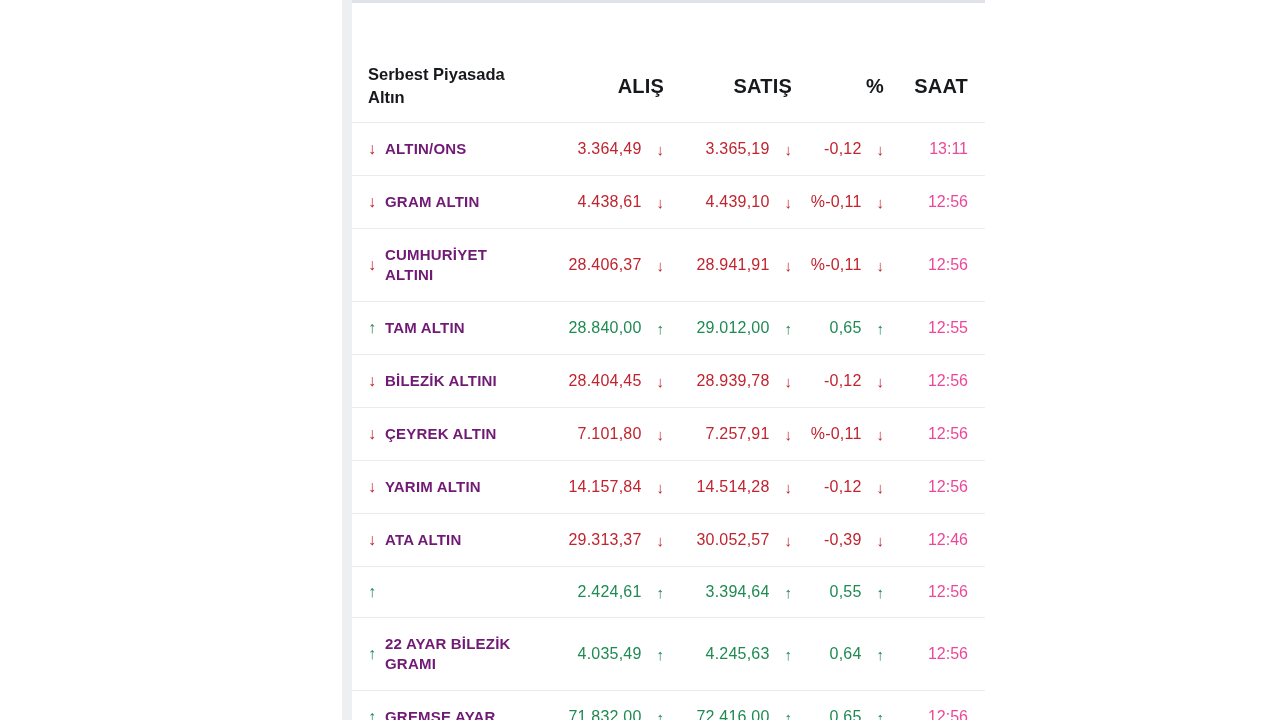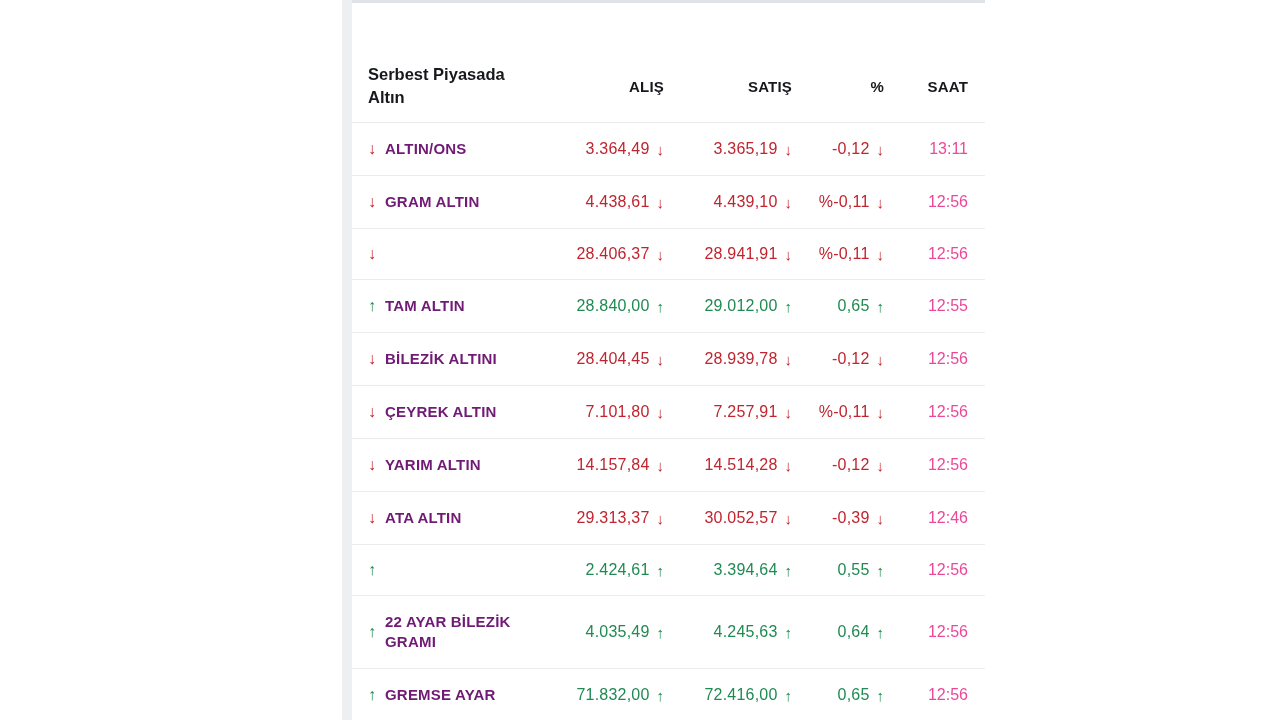--- a/index.html
+++ b/index.html
@@ -5,33 +5,33 @@
   html,body{margin:0;padding:0;background:#ffffff;width:1280px;height:720px;overflow:hidden;
     font-family:"Liberation Sans", sans-serif;-webkit-font-smoothing:antialiased;}
   .page{position:relative;width:1280px;height:720px;background:#ffffff;}
   .left-strip{position:absolute;left:342px;top:0;width:10px;height:720px;background:#edeff1;}
   .gold-table{position:absolute;left:352px;top:0;width:633px;box-sizing:border-box;
     border-top:3px solid #dfe2e6;background:#ffffff;}
   .thead{display:flex;align-items:center;box-sizing:border-box;height:73px;
     padding:0 17px 0 16px;border-bottom:1px solid #ececec;margin-top:47px;}
   .th{color:#17181b;}
   .th.name{width:162px;flex:0 0 162px;font-size:16.5px;font-weight:700;line-height:23px;}
-  .th.num{font-size:15px;font-weight:700;text-align:right;letter-spacing:.2px;}
+  .th.num{font-size:20px;font-weight:700;text-align:right;letter-spacing:.2px;}
   .c-alis{width:134px;flex:0 0 134px;}
   .c-satis{width:128px;flex:0 0 128px;}
   .c-pct{width:92px;flex:0 0 92px;}
   .c-saat{width:84px;flex:0 0 84px;}
   .row{display:flex;align-items:center;box-sizing:border-box;
     padding:16px 17px 16px 16px;border-bottom:1px solid #ececec;cursor:pointer;}
   .row:last-child{border-bottom:1px solid #ececec;}
   .cell{display:flex;align-items:center;}
   .cell.name{width:162px;flex:0 0 162px;gap:9px;}
   .cell.name .label{font-size:15px;font-weight:700;color:#701a75;line-height:20px;letter-spacing:.2px;}
   .cell.name .arrow{font-size:16px;line-height:16px;flex:0 0 auto;}
-  .cell.num{justify-content:flex-end;text-align:right;gap:7px;}
+  .cell.num{justify-content:flex-end;text-align:right;gap:15px;}
   .cell.num .val{font-size:16px;letter-spacing:.2px;}
   .cell.num .arrow{font-size:15px;line-height:15px;}
   .cell.saat{font-size:16px;color:#ec4899;}
   .up{color:#1f8a52;}
   .down{color:#c0242f;}
   .stub{height:4px;}
 </style>
 </head>
 <body>
 
@@ -81,20 +81,21 @@
           </div>
           <div class="cell num c-pct down">
             <span class="val">%-0,11</span>
             <span class="arrow">↓</span>
           </div>
           <div class="cell num saat c-saat">12:56</div>
         </div>
         <div class="row">
           <div class="cell name">
             <span class="arrow down">↓</span>
+            <span class="label">CUMHURİYET ALTINI</span>
           </div>
           <div class="cell num c-alis down">
             <span class="val">28.406,37</span>
             <span class="arrow">↓</span>
           </div>
           <div class="cell num c-satis down">
             <span class="val">28.941,91</span>
             <span class="arrow">↓</span>
           </div>
           <div class="cell num c-pct down">

